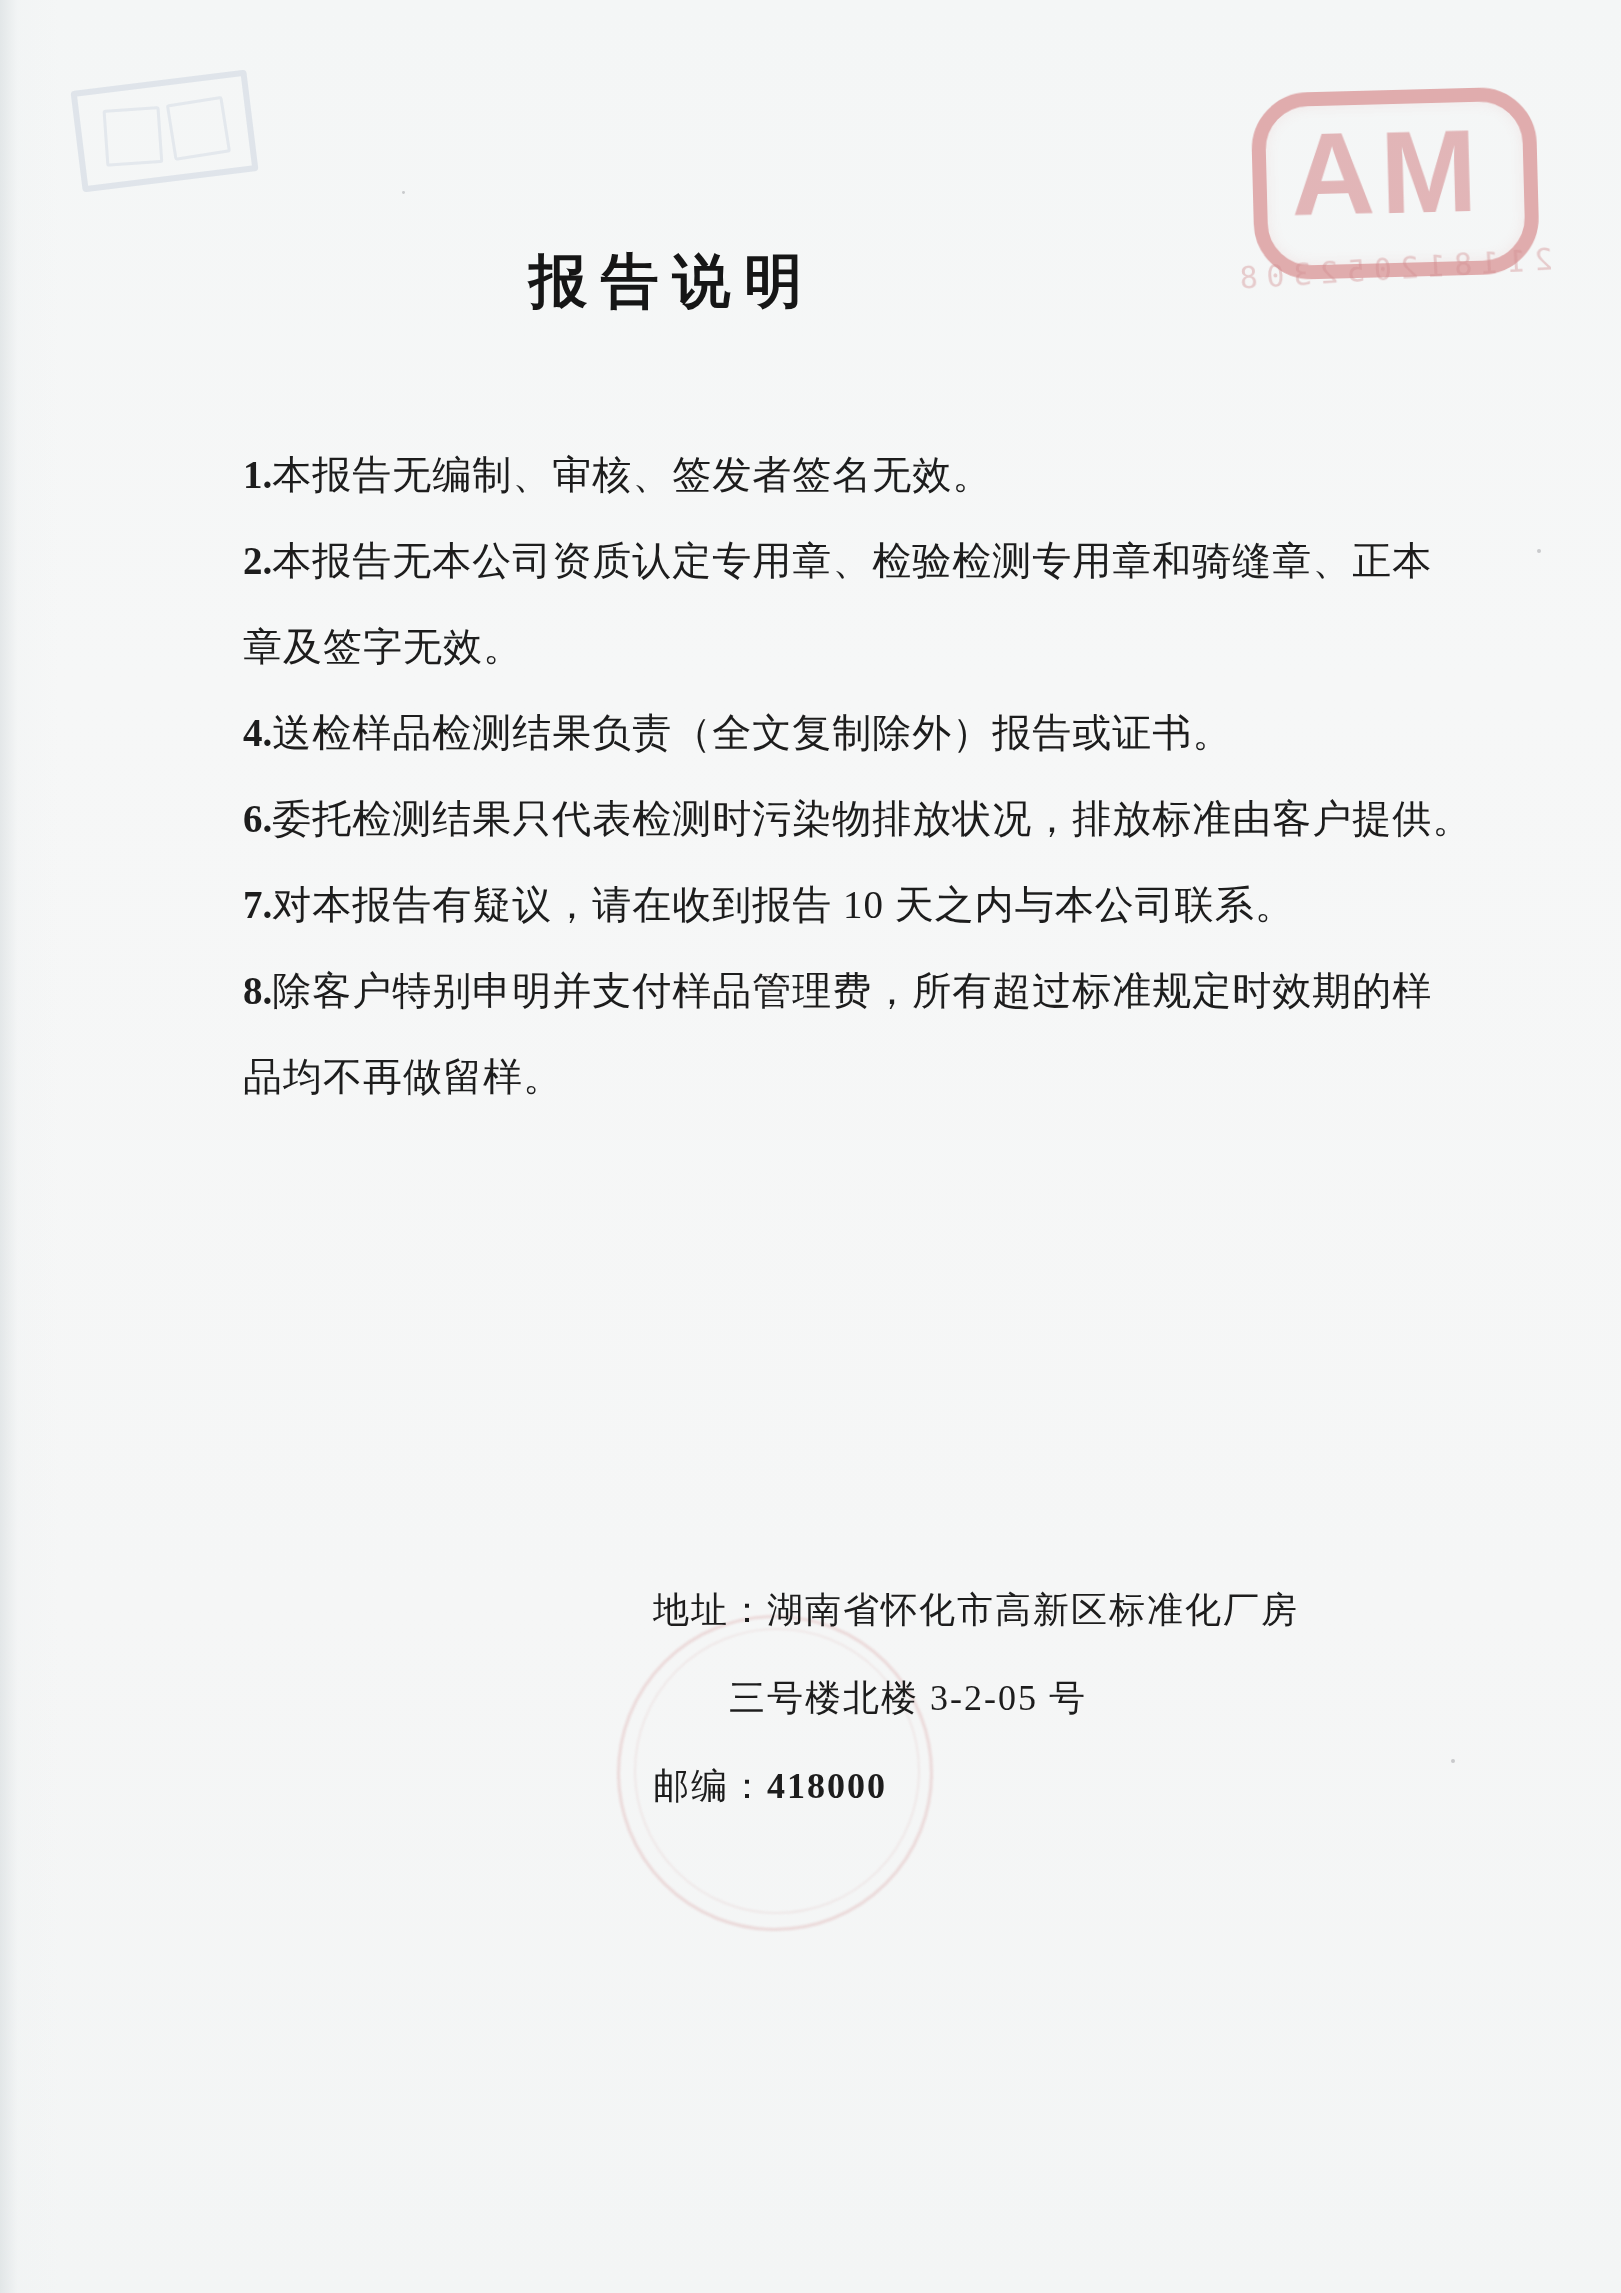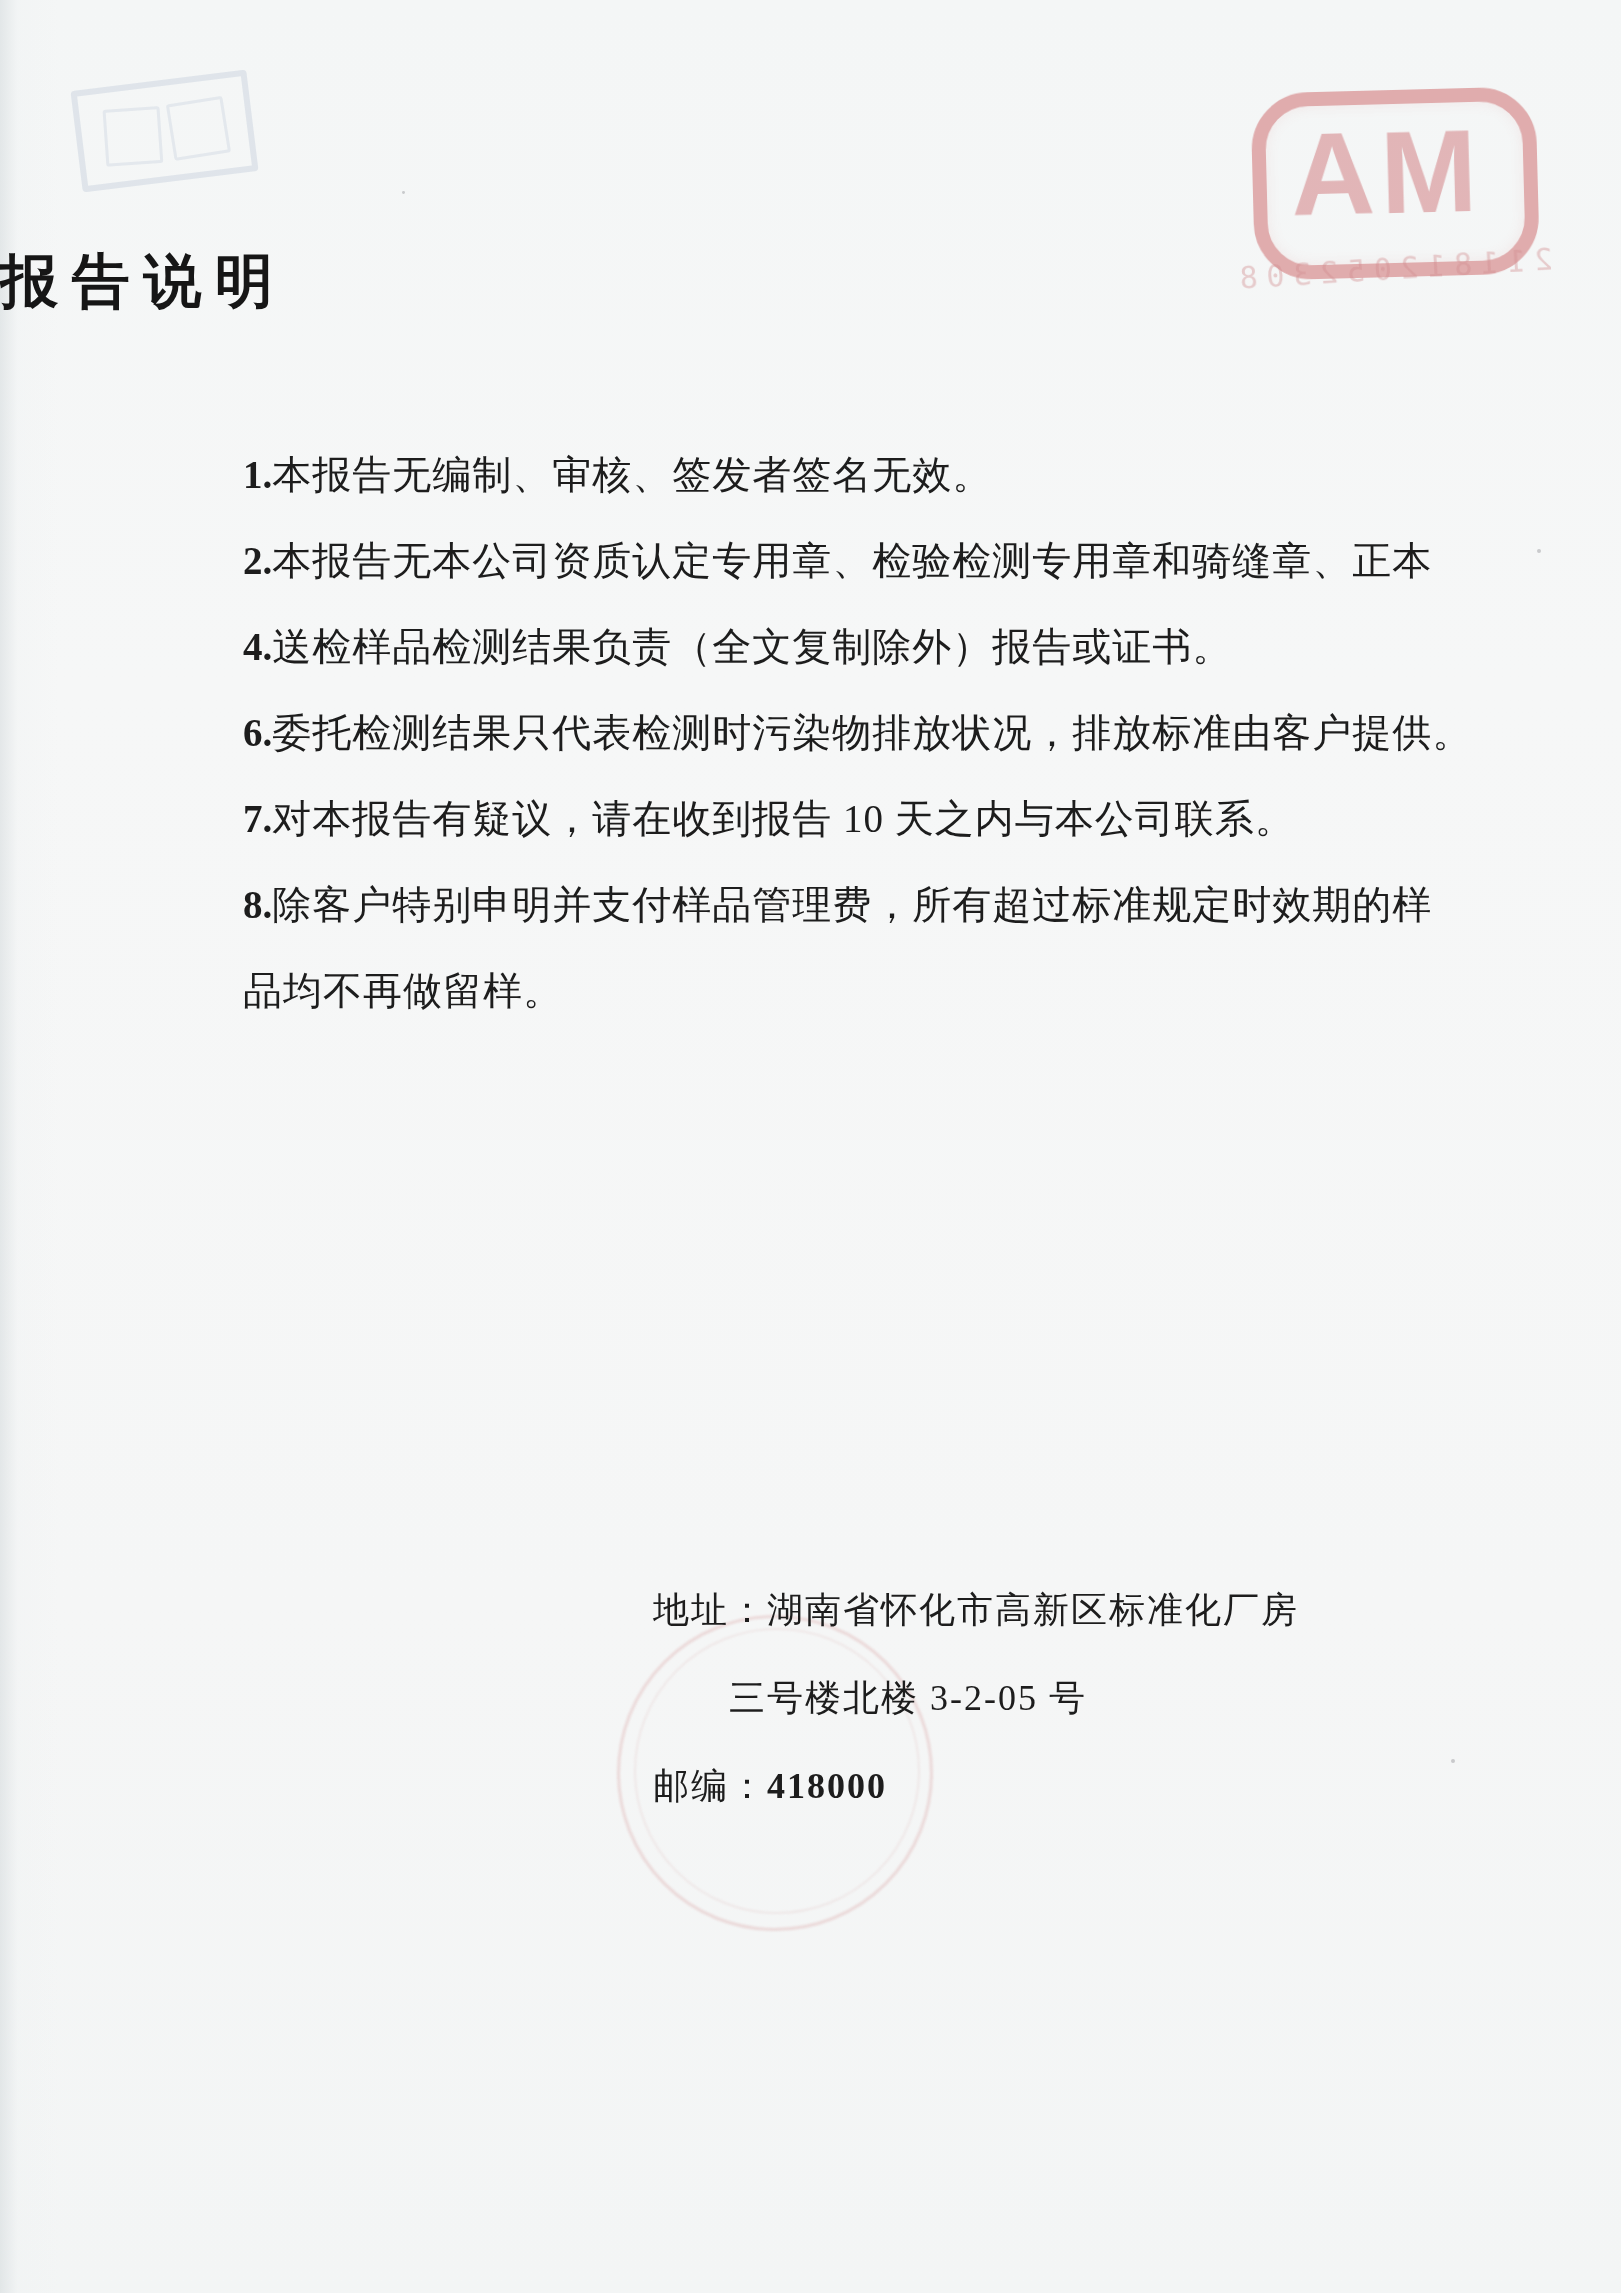--- a/index.html
+++ b/index.html
@@ -54,21 +54,21 @@
     position:absolute;left:-9.8px;top:165px;width:314px;
     text-align:center;
     font-family:"DejaVu Sans Mono","Liberation Mono",monospace;
     font-size:30px;letter-spacing:8.8px;
     color:rgba(209,142,146,0.42);
     transform:scaleX(-1) rotate(2deg);
   }
 
   .doc-title{
     position:absolute;left:0;top:243px;width:1345px;
-    text-align:left;
+    text-align:center;
     font-size:58px;font-weight:bold;letter-spacing:13.7px;
     color:#161616;
   }
 
   .notice{
     position:absolute;left:243px;top:432px;width:1333px;
   }
   .n-line{
     height:86px;line-height:86px;white-space:nowrap;
     font-size:39px;letter-spacing:1px;color:#1d1d1d;
@@ -116,20 +116,21 @@
     <div class="ma-rect"></div>
     <div class="ma-letters">MA</div>
     <div class="ma-serial">211812052308</div>
   </div>
 
   <div class="doc-title">报告说明</div>
 
   <div class="notice">
     <div class="n-line"><span class="n-num">1.</span><span>本报告无编制、审核、签发者签名无效。</span></div>
     <div class="n-line"><span class="n-num">2.</span><span>本报告无本公司资质认定专用章、检验检测专用章和骑缝章、正本</span></div>
+    <div class="n-line"><span>章及签字无效。</span></div>
     <div class="n-line"><span class="n-num">4.</span><span>送检样品检测结果负责（全文复制除外）报告或证书。</span></div>
     <div class="n-line"><span class="n-num">6.</span><span>委托检测结果只代表检测时污染物排放状况，排放标准由客户提供。</span></div>
     <div class="n-line"><span class="n-num">7.</span><span>对本报告有疑议，请在收到报告 10 天之内与本公司联系。</span></div>
     <div class="n-line"><span class="n-num">8.</span><span>除客户特别申明并支付样品管理费，所有超过标准规定时效期的样</span></div>
     <div class="n-line"><span>品均不再做留样。</span></div>
   </div>
 
   <div class="ghost-seal"></div>
 
   <div class="contact">

